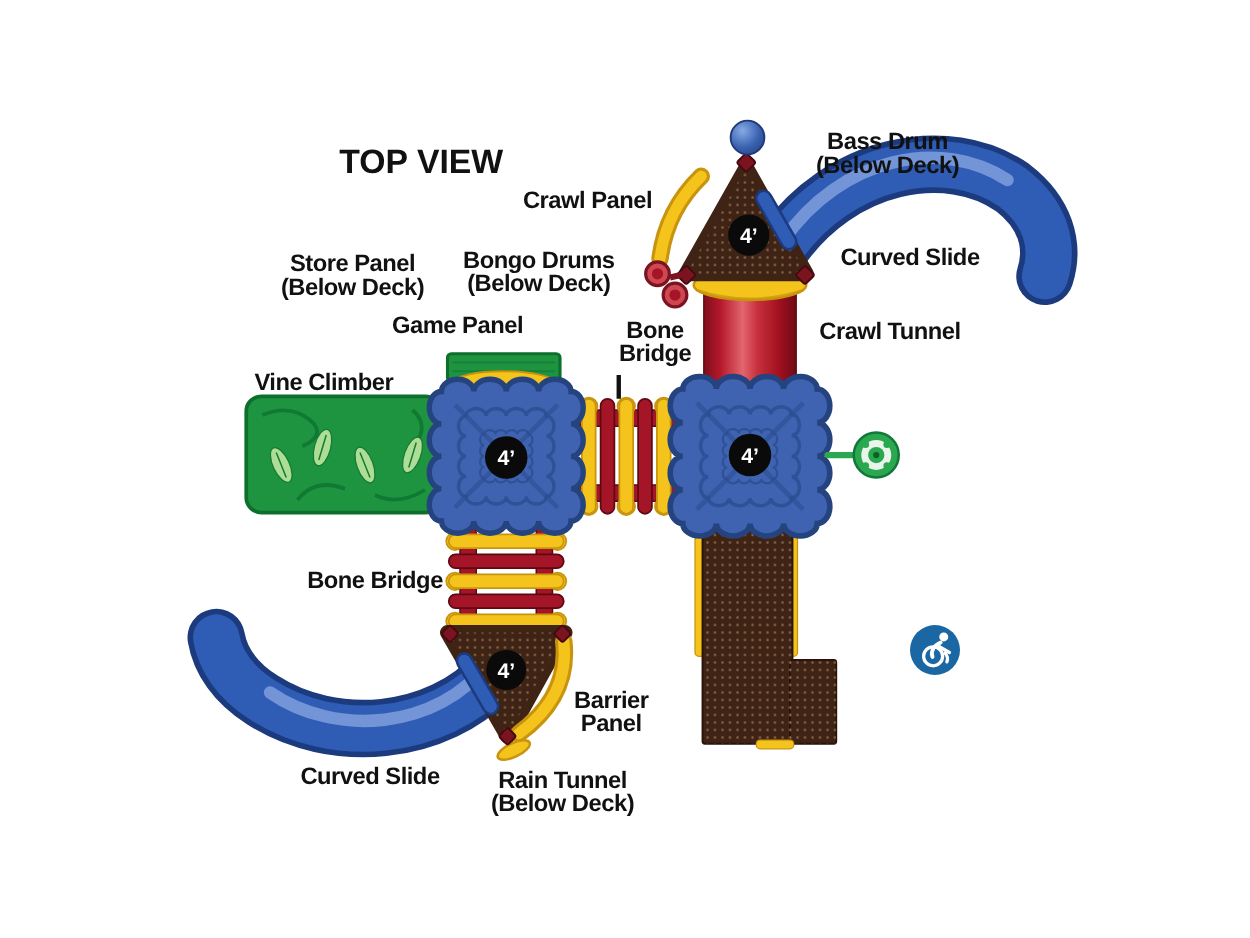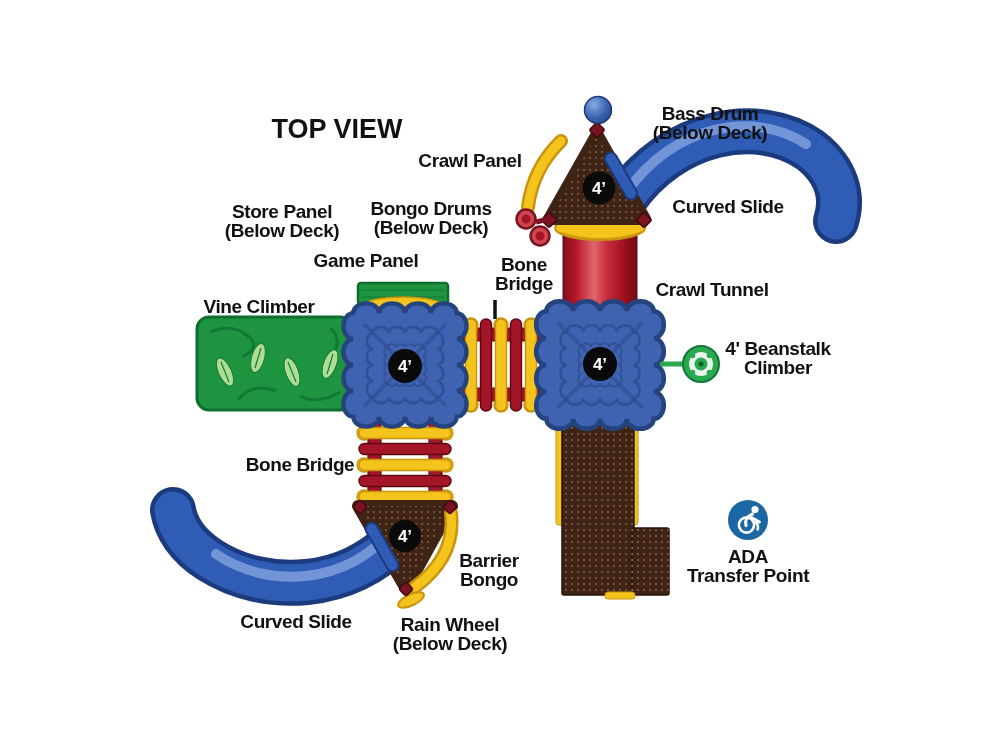--- a/index.html
+++ b/index.html
@@ -233,27 +233,23 @@
   <div class="lbl" style="left:710px;top:71px;margin-top:33px;">Bass Drum
 (Below Deck)</div>
   <div class="lbl" style="left:470px;top:151px;">Crawl Panel</div>
   <div class="lbl" style="left:431px;top:199px;">Bongo Drums
 (Below Deck)</div>
   <div class="lbl" style="left:282px;top:202px;">Store Panel
 (Below Deck)</div>
   <div class="lbl" style="left:366px;top:251px;text-align:right;">Game Panel</div>
   <div class="lbl" style="left:496px;top:255px;margin-left:28px;">Bone
 Bridge</div>
-  <div class="lbl" style="left:712px;top:256px;margin-top:24px;">Crawl Tunnel</div>
+  <div class="lbl" style="left:712px;top:256px;">Crawl Tunnel</div>
   <div class="lbl" style="left:728px;top:197px;">Curved Slide</div>
   <div class="lbl" style="left:259px;top:287px;margin-top:10px;">Vine Climber</div>
-  <div class="lbl" style="left:778px;top:339px;">4' Beanstalk
-Climber</div>
   <div class="lbl" style="left:300px;top:455px;">Bone Bridge</div>
   <div class="lbl" style="left:296px;top:612px;">Curved Slide</div>
   <div class="lbl" style="left:489px;top:551px;">Barrier
-Bongo</div>
-  <div class="lbl" style="left:450px;top:615px;">Rain Wheel
-(Below Deck)</div>
-  <div class="lbl" style="left:748px;top:547px;">ADA
-Transfer Point</div>
+Panel</div>
+  <div class="lbl" style="left:450px;top:615px;">Rain Tunnel
+(Below Deck)</div>
 
 </div>
 
 </body></html>

